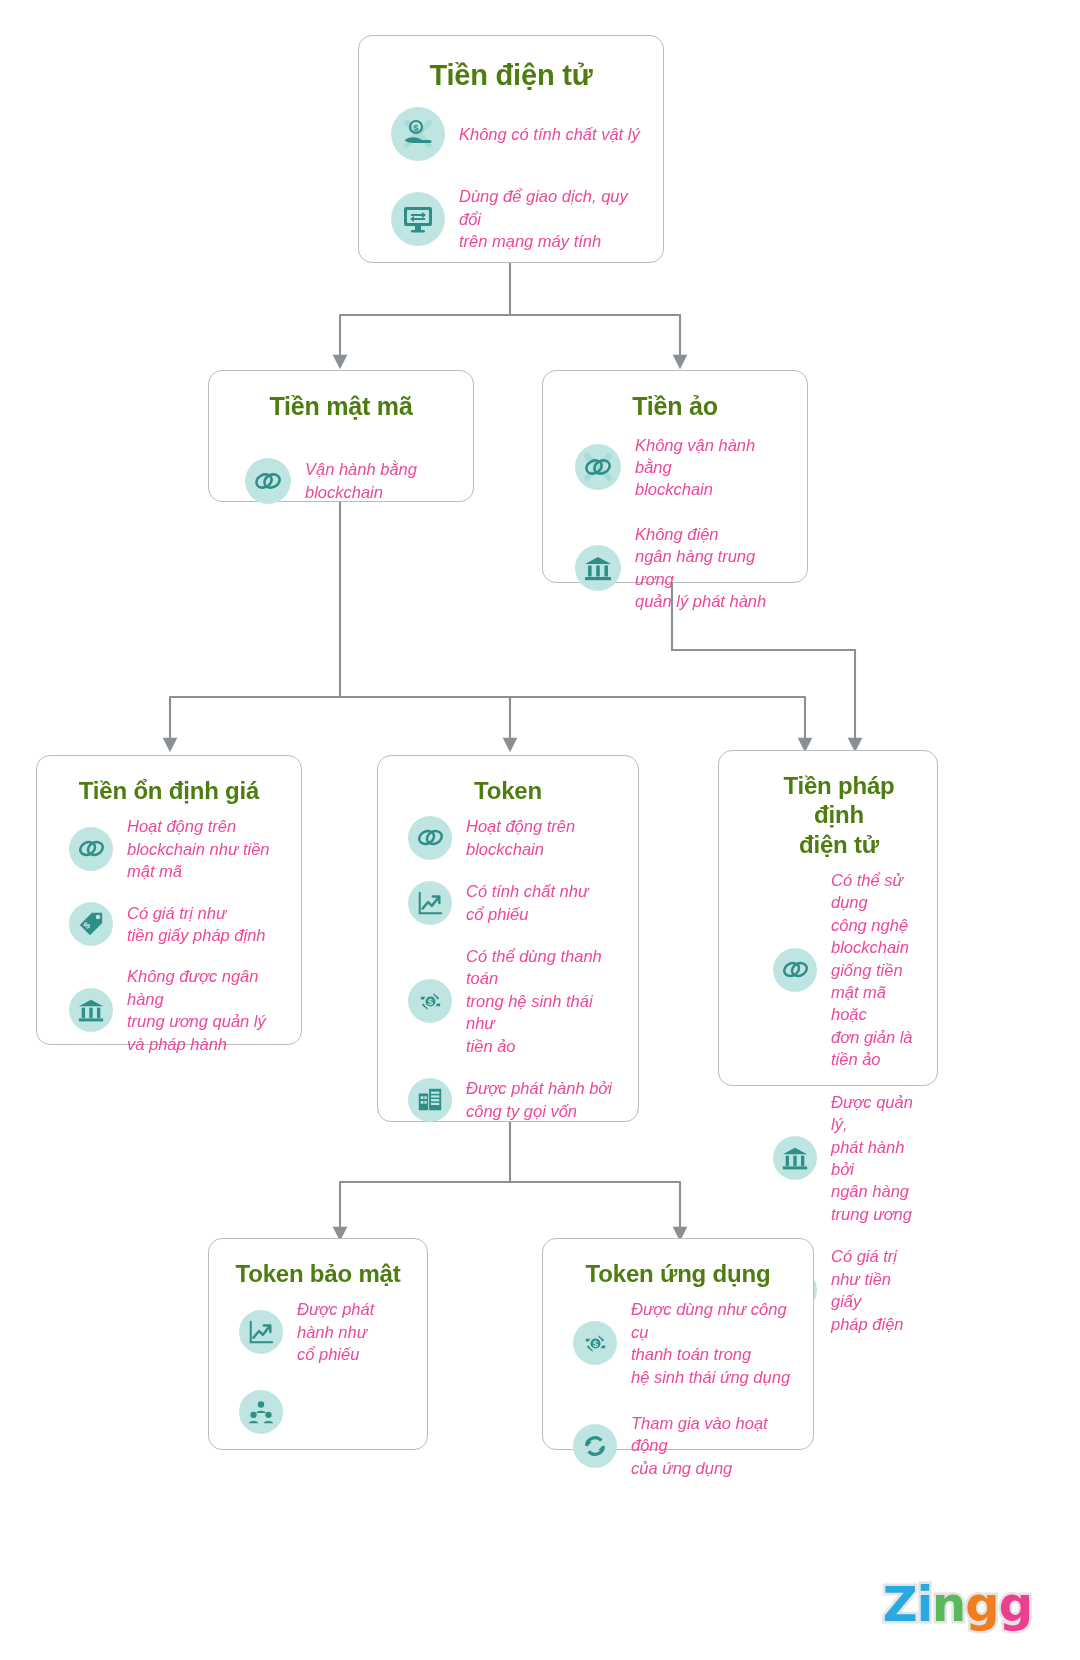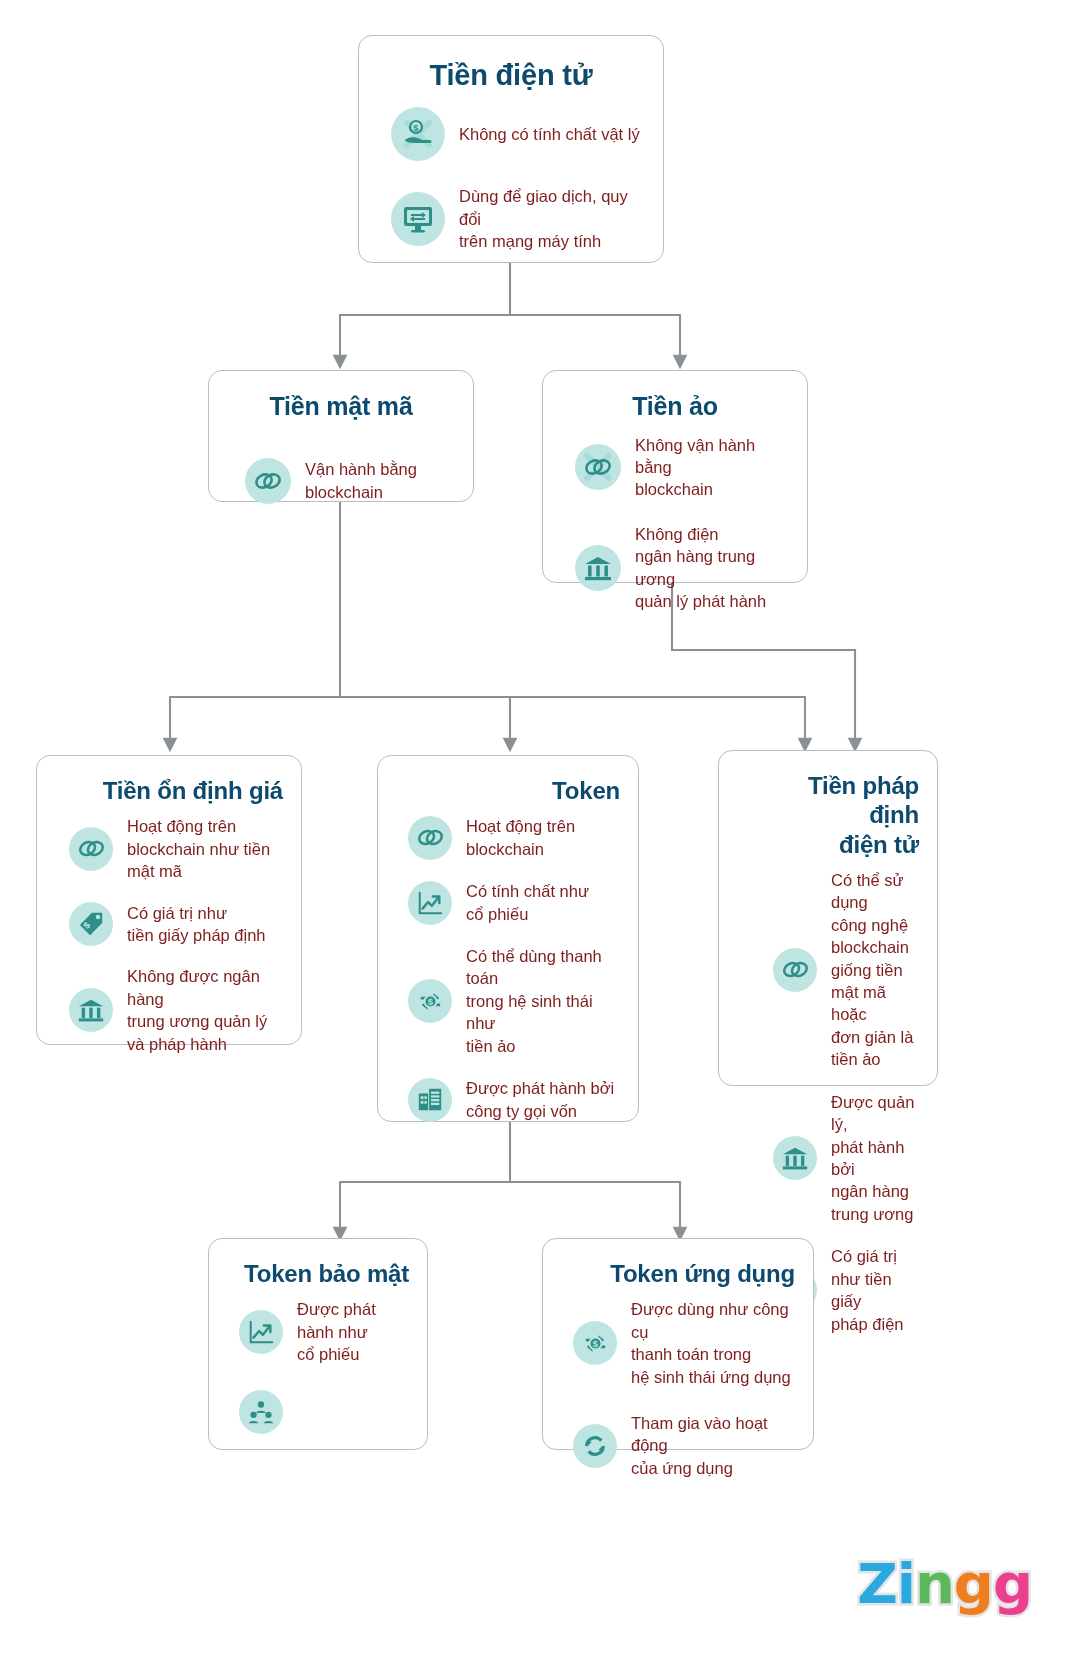--- a/index.html
+++ b/index.html
@@ -28,63 +28,64 @@
     position: absolute;
     z-index: 2;
     background: #ffffff;
     border: 1.4px solid #b9bdbe;
     border-radius: 14px;
     padding: 14px 18px 16px 18px;
   }
   .card-title {
     text-align: center;
     font-weight: bold;
-    color: #0c4a6e;
+    color: #4d7c0f;
     letter-spacing: -0.2px;
     line-height: 1.22;
   }
   .t-big   { font-size: 29px; margin: 8px 0 14px 0; }
   .t-mid   { font-size: 25px; margin: 6px 0 12px 0; }
-  .t-sml   { font-size: 24px; margin: 6px 0 10px 0; text-align: right; }
+  .t-sml   { font-size: 24px; margin: 6px 0 10px 0; }
 
   .bullets { display: flex; flex-direction: column; }
   .bullet {
     display: flex;
     align-items: center;
     gap: 14px;
   }
   .bullet .ico {
     flex: 0 0 auto;
     border-radius: 50%;
     background: #bfe5e2;
     display: flex;
     align-items: center;
     justify-content: center;
     position: relative;
   }
   .bullet .txt {
     font-size: 16.5px;
-    color: #7f1d1d;
+    color: #ec4899;
     line-height: 1.36;
     white-space: pre-line;
+    font-style: italic;
   }
   .ico svg { display: block; }
 
   
   .ico-lg { width: 54px; height: 54px; }
   .ico-md { width: 46px; height: 46px; }
   .ico-sm { width: 44px; height: 44px; }
 
   
   #logo {
     position: absolute;
     z-index: 3;
     right: 48px;
-    bottom: 48px;
-    font-size: 56px;
+    bottom: 32px;
+    font-size: 48px;
     font-weight: bold;
     letter-spacing: -1px;
     line-height: 1;
     font-family: "DejaVu Sans", sans-serif;
   }
   #logo span {
     -webkit-text-stroke: 5px #e4e4e4;
     paint-order: stroke fill;
   }
 </style>

